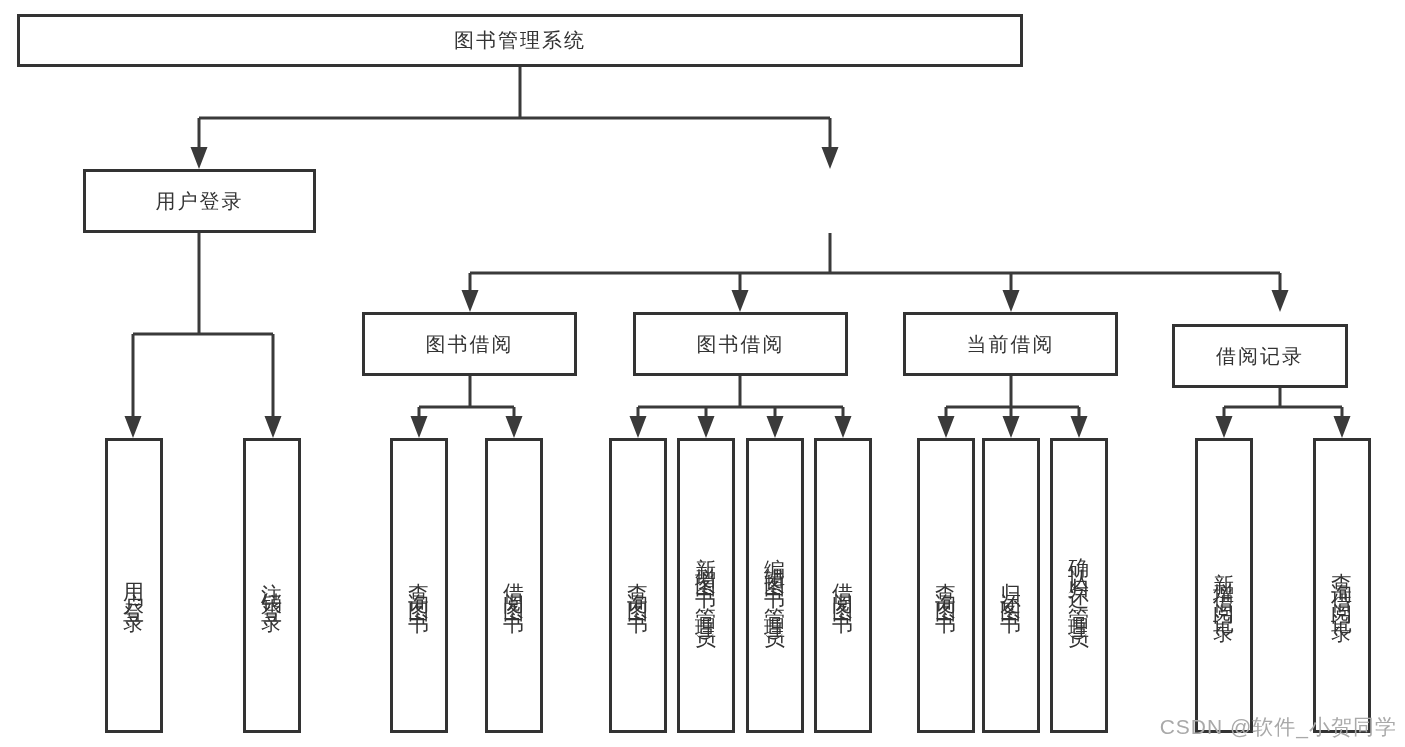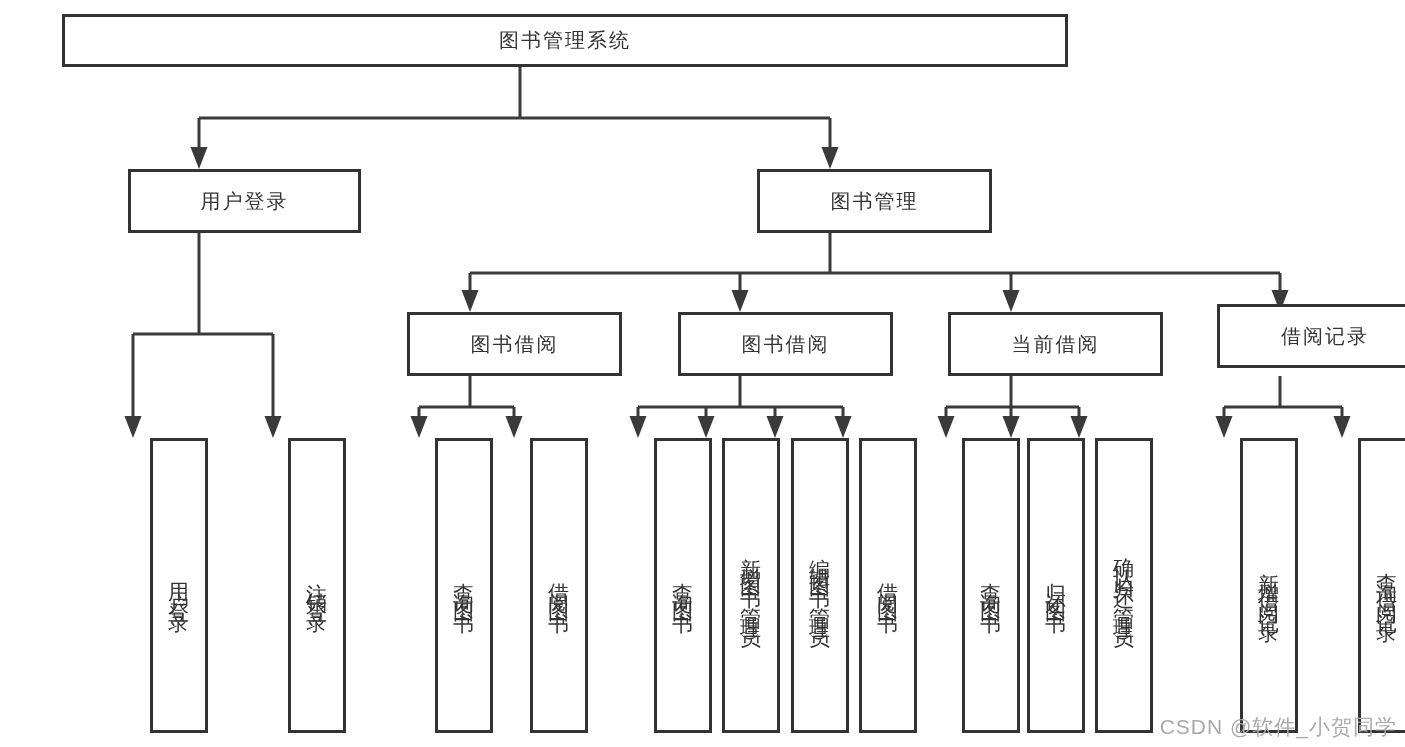--- a/index.html
+++ b/index.html
@@ -17,21 +17,20 @@
     background: #ffffff;
     border: 3px solid #333333;
     color: #333333;
     display: flex;
     align-items: center;
     justify-content: center;
     font-size: 20px;
     letter-spacing: 2px;
     text-align: center;
     z-index: 2;
-    margin-left: 45px;
   }
   .leaf {
     top: 438px;
     width: 58px;
     height: 295px;
     writing-mode: vertical-lr;
     font-size: 21px;
     letter-spacing: 10px;
     line-height: 1;
   }
@@ -92,26 +91,25 @@
     </g>
     <g>
       <path class="line" d="M1280 376 V407 M1224 407 H1342 M1224 407 V417 M1342 407 V417"></path>
       <path class="head" d="M1215.5 416 h17 l-8.5 22 z M1333.5 416 h17 l-8.5 22 z"></path>
     </g>
   </svg>
 
   <div class="node" style="left:17px; top:14px; width:1006px; height:53px;">图书管理系统</div>
 
   <div class="node" style="left:83px; top:169px; width:233px; height:64px;">用户登录</div>
-  <div class="node" style="left:712px; top:169px; width:235px; height:64px;">图书管理</div>
 
   <div class="node" style="left:362px; top:312px; width:215px; height:64px;">图书借阅</div>
   <div class="node" style="left:903px; top:312px; width:215px; height:64px;">当前借阅</div>
   <div class="node" style="left:633px; top:312px; width:215px; height:64px;">图书借阅</div>
-  <div class="node" style="left:1172px; top:304px; width:216px; height:64px;">借阅记录</div>
+  <div class="node" style="left:1172px; top:324px; width:176px; height:64px;">借阅记录</div>
 
   <div class="node leaf" style="left:105px;">用户登录</div>
   <div class="node leaf" style="left:243px;">注销登录</div>
   <div class="node leaf" style="left:390px;">查询图书</div>
   <div class="node leaf" style="left:485px;">借阅图书</div>
   <div class="node leaf" style="left:609px;">查询图书</div>
   <div class="node leaf" style="left:677px;">新增图书（管理员）</div>
   <div class="node leaf" style="left:746px;">编辑图书（管理员）</div>
   <div class="node leaf" style="left:814px;">借阅图书</div>
   <div class="node leaf" style="left:917px;">查询图书</div>

